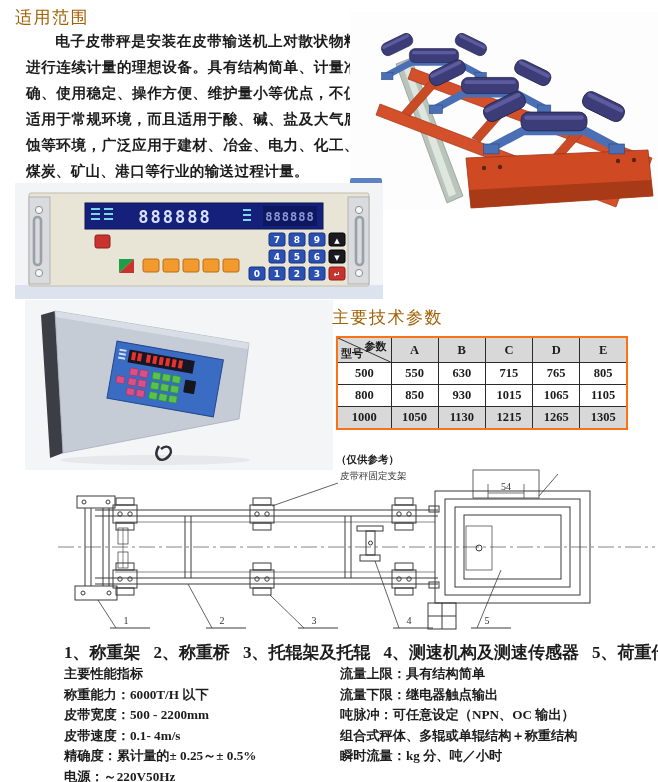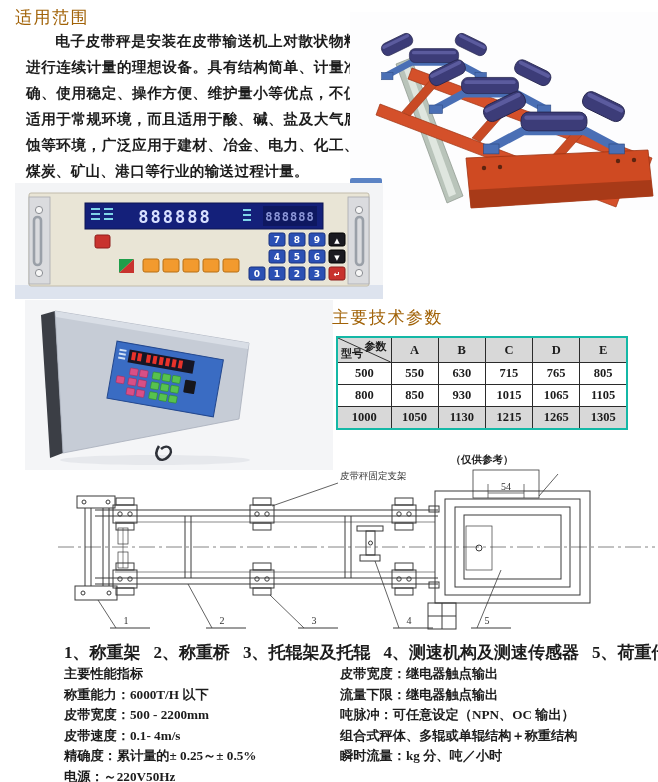--- a/index.html
+++ b/index.html
@@ -8,29 +8,29 @@
   .sec-title{position:absolute;font-weight:normal;font-size:17px;color:#a16207;letter-spacing:1.5px;}
   #title-scope{left:15px;top:6px;}
   #title-params{left:332px;top:306px;}
   .intro{position:absolute;left:26px;top:29px;width:333px;font-size:14.6px;font-weight:bold;
          line-height:25.9px;text-align:justify;text-indent:2em;letter-spacing:.3px;}
   .photo{position:absolute;}
   #photo-belt{left:350px;top:12px;width:308px;height:198px;}
   #photo-rack{left:15px;top:183px;width:368px;height:116px;}
   #photo-wall{left:25px;top:300px;width:308px;height:170px;}
   table.params{position:absolute;left:336px;top:336px;width:292px;border-collapse:collapse;
-               table-layout:fixed;font-size:12.5px;font-weight:bold;border:2px solid #14b8a6;}
+               table-layout:fixed;font-size:12.5px;font-weight:bold;border:2px solid #f97316;}
   table.params th,table.params td{border:1px solid #2b2b2b;text-align:center;padding:0;height:21px;}
   table.params tr.hdr th{height:24px;background:#d8d8d8;}
   table.params tr.shaded td{background:#d8d8d8;}
   th.corner{position:relative;font-size:11px;font-weight:bold;}
   th.corner .c-top{position:absolute;top:1px;right:4px;}
   th.corner .c-bot{position:absolute;bottom:1px;left:3px;}
   th.corner svg{position:absolute;left:0;top:0;width:100%;height:100%;}
-  .note{position:absolute;left:336px;top:453px;width:292px;text-align:center;
+  .note{position:absolute;left:336px;top:453px;width:292px;text-align:left;
         font-size:10.5px;font-weight:bold;}
   #drawing{position:absolute;left:58px;top:466px;width:597px;height:176px;}
   .caption{position:absolute;left:64px;top:641px;width:592px;display:flex;gap:13px;
            font-size:17px;font-weight:bold;white-space:nowrap;}
   .specs{position:absolute;left:64px;top:664px;width:594px;display:flex;}
   .specs .col{font-size:13.2px;font-weight:bold;line-height:20.6px;}
   .col-l{width:276px;}
   .col-r{width:318px;}
   svg text.drw{font-family:"Liberation Serif",serif;fill:#333;}
   svg text.key{font-family:"DejaVu Sans",sans-serif;font-weight:bold;fill:#fff;}
@@ -436,21 +436,21 @@
   <div class="specs">
     <div class="col col-l">
       <div>主要性能指标</div>
       <div>称重能力：6000T/H 以下</div>
       <div>皮带宽度：500 - 2200mm</div>
       <div>皮带速度：0.1- 4m/s</div>
       <div>精确度：累计量的± 0.25～± 0.5%</div>
       <div>电源：～220V50Hz</div>
     </div>
     <div class="col col-r">
-      <div>皮带宽度：继电器触点输出</div>
+      <div>流量上限：具有结构简单</div>
       <div>流量下限：继电器触点输出</div>
       <div>吨脉冲：可任意设定（NPN、OC 输出）</div>
       <div>组合式秤体、多辊或单辊结构＋称重结构</div>
       <div>瞬时流量：kg 分、吨／小时</div>
     </div>
   </div>
 
 </div>
 
 </body></html>

